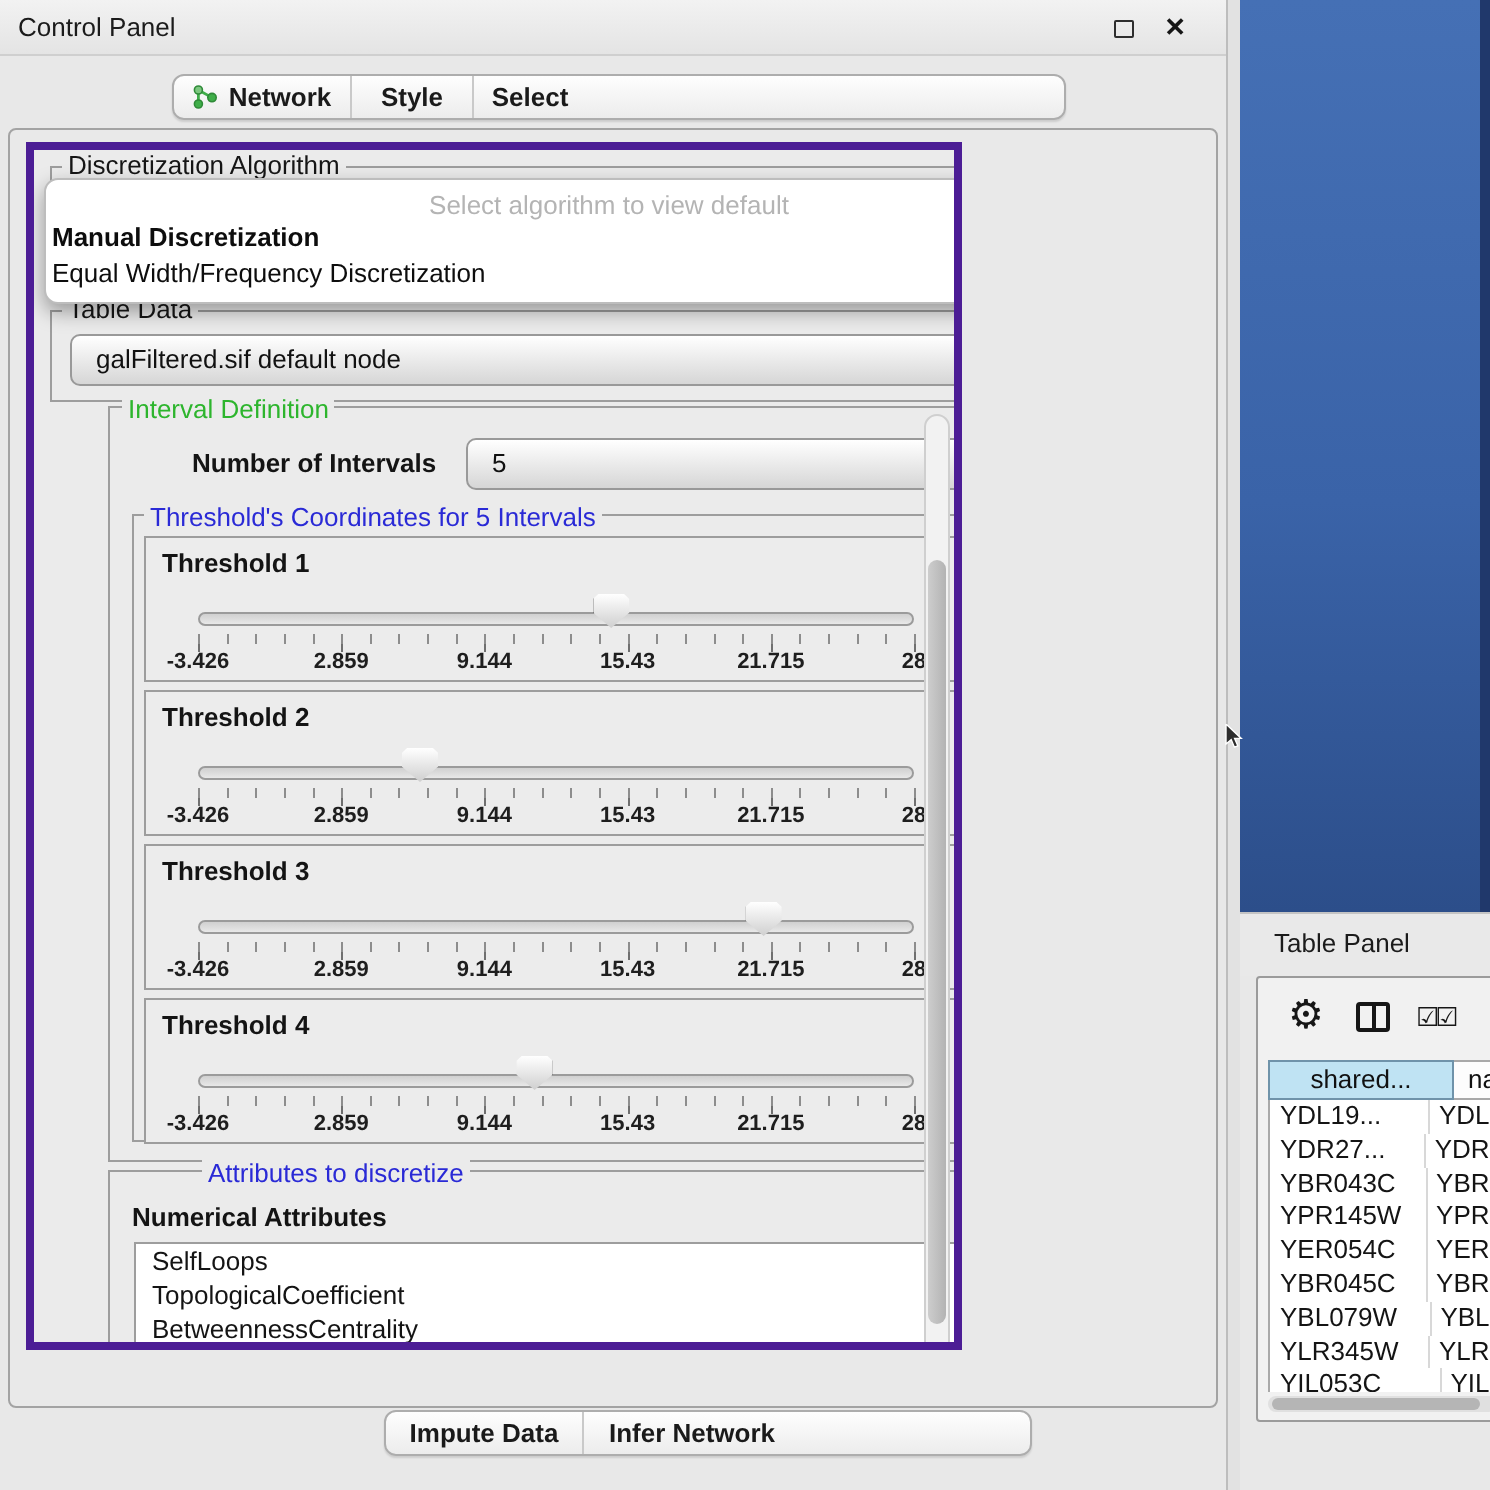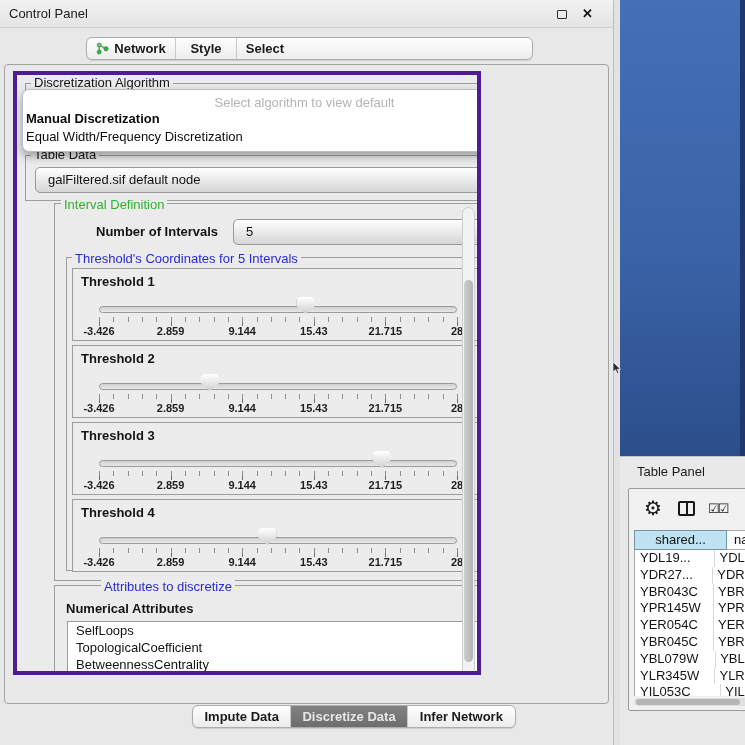--- a/index.html
+++ b/index.html
@@ -243,23 +243,20 @@
           <div class="v-scroll-thumb"></div>
         </div>
       </div>
 
     </div>
 
     <nav class="seg bottom-seg">
       <div class="seg-item" style="width:99px">
           <span>Impute Data</span>
         </div>
-      <div class="seg-item sel" style="width:117px">
-          <span>Discretize Data</span>
-        </div>
       <div class="seg-item" style="width:108px">
           <span>Infer Network</span>
         </div>
     </nav>
   </section>
 
   <div class="gutter"></div>
 
   <section class="desk-blue">
     

